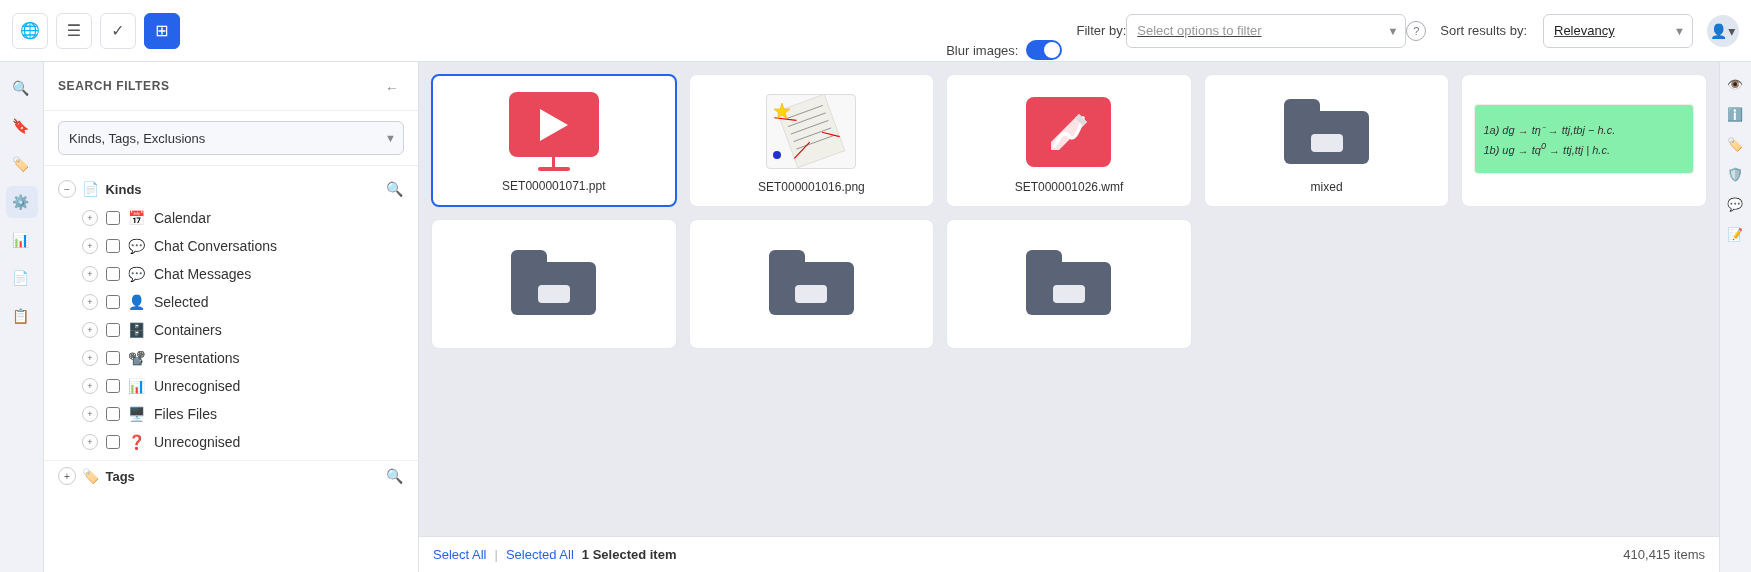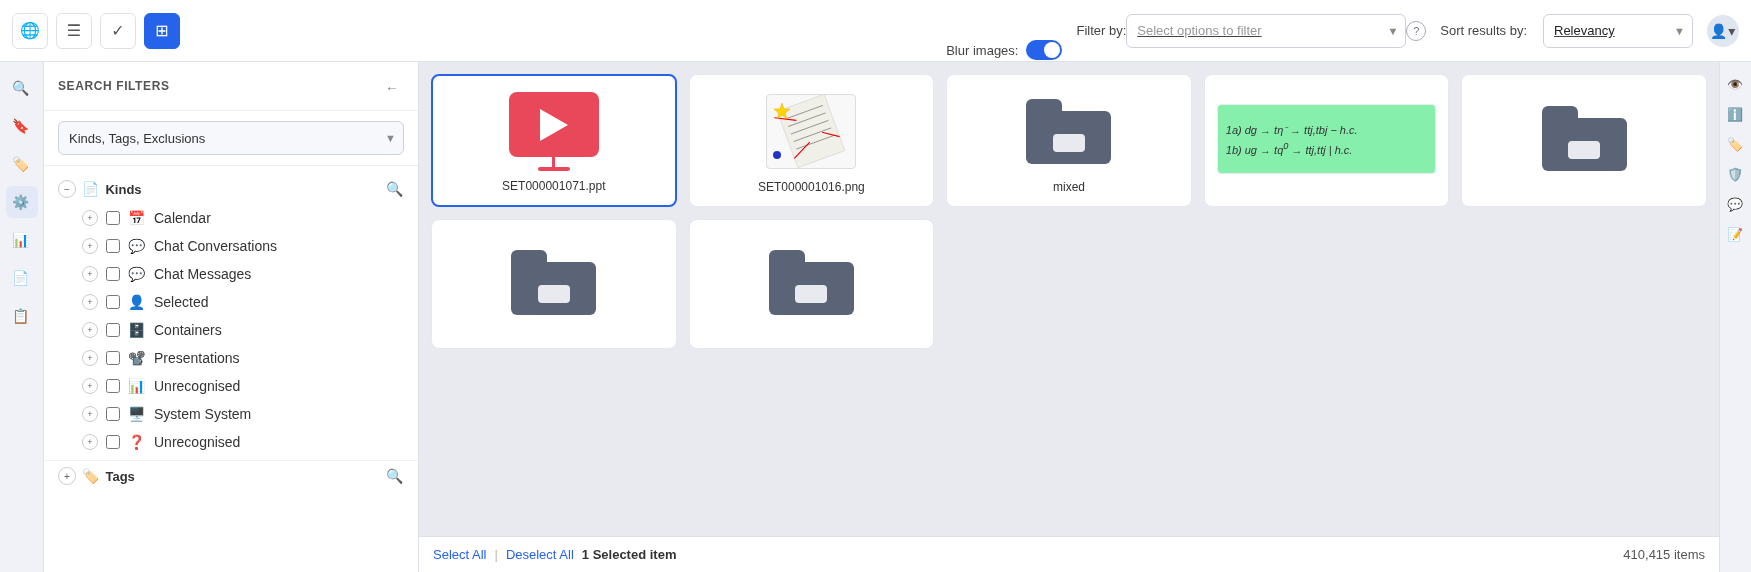--- a/index.html
+++ b/index.html
@@ -436,21 +436,21 @@
         <div class="kind-item">
           <div class="kind-expand-btn">+</div>
           <input type="checkbox" class="kind-checkbox" style="">
           <span class="kind-icon">📊</span>
           <span class="kind-name">Unrecognised</span>
         </div>
         <div class="kind-item">
           <div class="kind-expand-btn">+</div>
           <input type="checkbox" class="kind-checkbox" style="">
           <span class="kind-icon">🖥️</span>
-          <span class="kind-name">System System</span>
+          <span class="kind-name">Files Files</span>
         </div>
         <div class="kind-item">
           <div class="kind-expand-btn">+</div>
           <input type="checkbox" class="kind-checkbox" style="">
           <span class="kind-icon">❓</span>
           <span class="kind-name">Unrecognised</span>
         </div>
       </div>
 
       <div class="tags-section">
@@ -505,20 +505,35 @@
 
                 <polygon points="15,8 17,14 23,14 18,18 20,24 15,20 10,24 12,18 7,14 13,14" fill="#ffd700" stroke="#f0a000" stroke-width="0.5"></polygon>
 
                 <circle cx="10" cy="60" r="4" fill="#2233cc"></circle>
               </svg>
             </div>
           </div>
           <span class="grid-item-label">SET000001016.png</span>
         </div>
 
+        <div class="grid-item">
+          <div class="grid-item-thumb">
+            <div style="width:85px;height:70px;background:#e8485a;border-radius:8px;display:flex;align-items:center;justify-content:center;">
+
+              <svg width="48" height="48" viewBox="0 0 48 48">
+                <rect x="4" y="4" width="40" height="40" rx="4" fill="#e8485a"></rect>
+
+                <path d="M10 38 Q18 20 24 28 Q30 36 38 10" stroke="#fff" stroke-width="3.5" fill="none" stroke-linecap="round"></path>
+                <path d="M34 6 L42 14 L14 42 L6 42 L6 34 Z" fill="#fff" opacity="0.85"></path>
+                <path d="M34 6 L42 14 L38 18 L30 10 Z" fill="#ddd"></path>
+              </svg>
+            </div>
+          </div>
+          <span class="grid-item-label">SET000001026.wmf</span>
+        </div>
 
         <div class="grid-item">
           <div class="grid-item-thumb">
             <div style="position:relative;width:85px;height:65px;">
               <div style="position:absolute;top:12px;left:0;width:85px;height:53px;background:#5a6476;border-radius:0 6px 6px 6px;"></div>
               <div style="position:absolute;top:0;left:0;width:36px;height:18px;background:#5a6476;border-radius:6px 6px 0 0;"></div>
               <div style="position:absolute;bottom:12px;left:50%;transform:translateX(-50%);width:32px;height:18px;background:#e8eaf0;border-radius:4px;"></div>
             </div>
           </div>
           <span class="grid-item-label">mixed</span>
@@ -567,21 +582,21 @@
           <span class="grid-item-label"></span>
         </div>
 
       </div>
     </div>
 
     <div class="content-footer">
       <div class="footer-left">
         <a class="footer-link">Select All</a>
         <span class="footer-sep">|</span>
-        <a class="footer-link">Deselect All</a>
+        <a class="footer-link">Selected All</a>
         <span class="footer-badge">1 Selected item</span>
       </div>
       <span>410,415 items</span>
     </div>
   </div>
 
   <div class="right-rail">
     <div class="right-rail-icon">👁️</div>
     <div class="right-rail-icon">ℹ️</div>
     <div class="right-rail-icon">🏷️</div>

